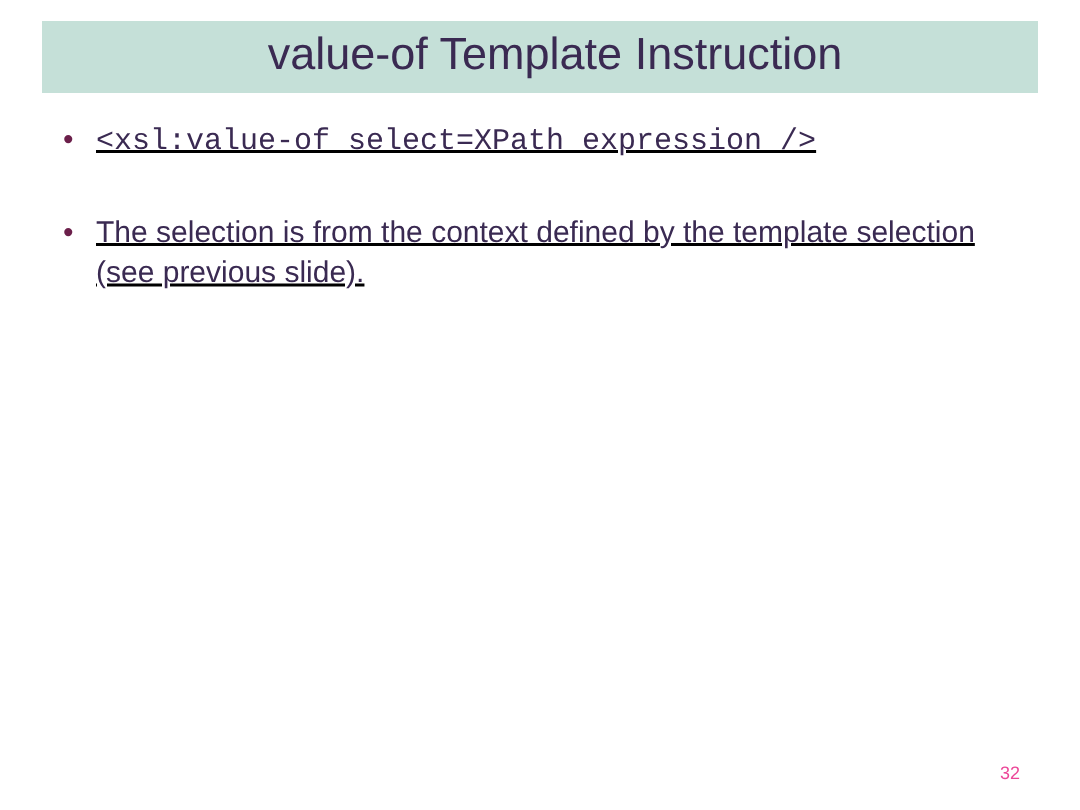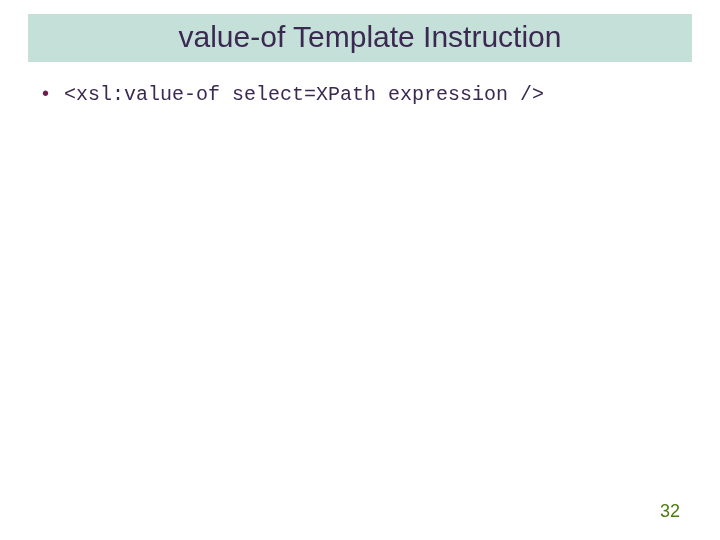--- a/index.html
+++ b/index.html
@@ -19,20 +19,21 @@
     text-align: center;
   }
   .title-text {
     color: #3a2a52;
     font-size: 30px;
     font-family: Verdana, Geneva, sans-serif;
     margin-left: 20px;
   }
   .content {
     margin: 18px 40px 0 40px;
+    text-decoration: underline;
   }
   ul.bullets {
     list-style: none;
     padding: 0;
     margin: 0;
   }
   ul.bullets > li {
     position: relative;
     padding-left: 24px;
     margin-bottom: 6px;
@@ -54,36 +55,39 @@
     font-size: 20px;
     color: #3a2a52;
   }
   .spacer {
     height: 28px;
   }
   .page-number {
     position: absolute;
     bottom: 18px;
     right: 40px;
-    color: #4d7c0f;
-    font-size: 18px;
+    color: #ec4899;
+    font-size: 12px;
     font-family: Verdana, Geneva, sans-serif;
   }
 </style>
 </head>
 <body>
 
 <div class="title-bar">
   <span class="title-text">value-of Template Instruction</span>
 </div>
 
 <div class="content">
   <ul class="bullets">
     <li>
       <span class="code">&lt;xsl:value-of select=XPath expression /&gt;</span>
     </li>
   </ul>
   <div class="spacer"></div>
   <ul class="bullets">
+    <li>
+      <span>The selection is from the context defined by the template selection (see previous slide).</span>
+    </li>
   </ul>
 </div>
 
 <div class="page-number">32</div>
 
 </body></html>

